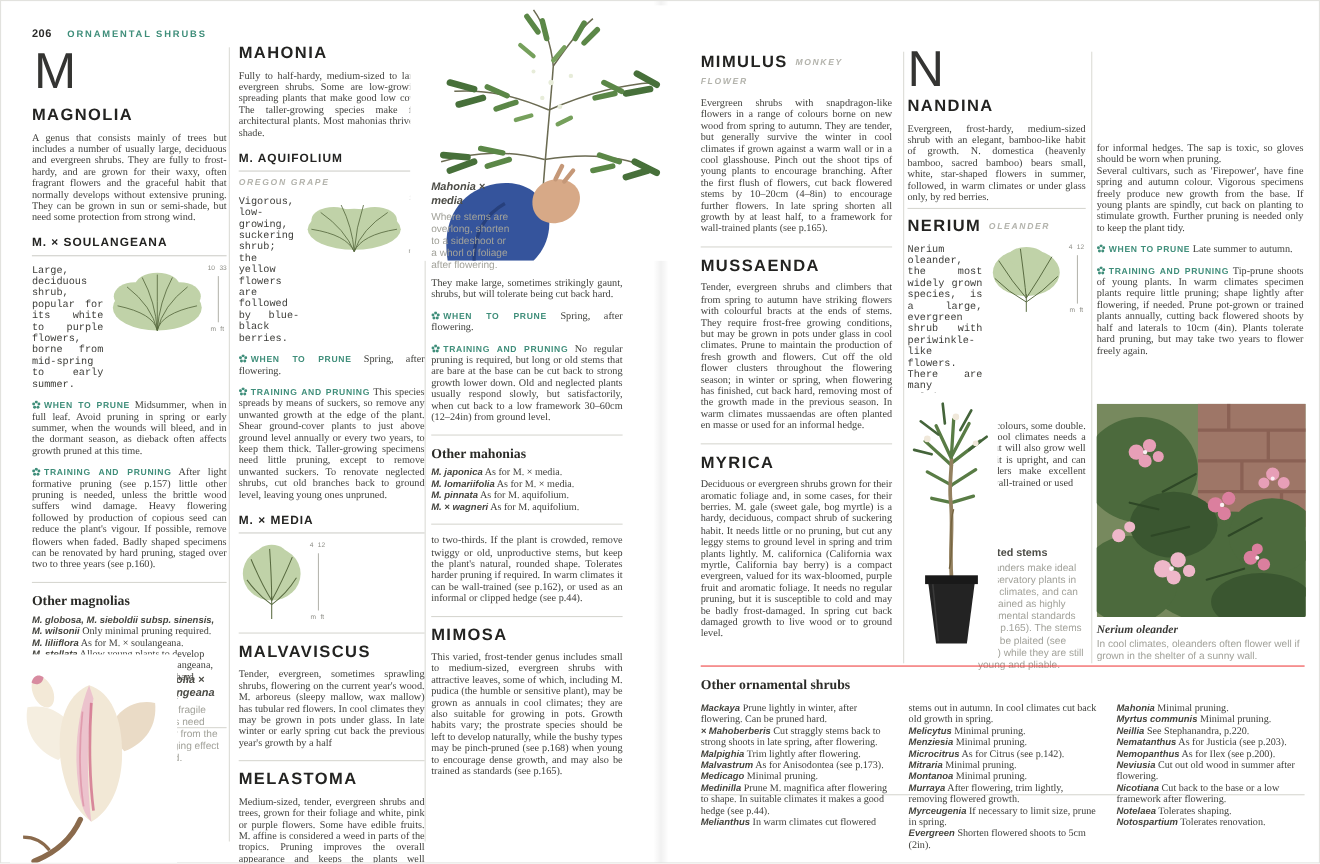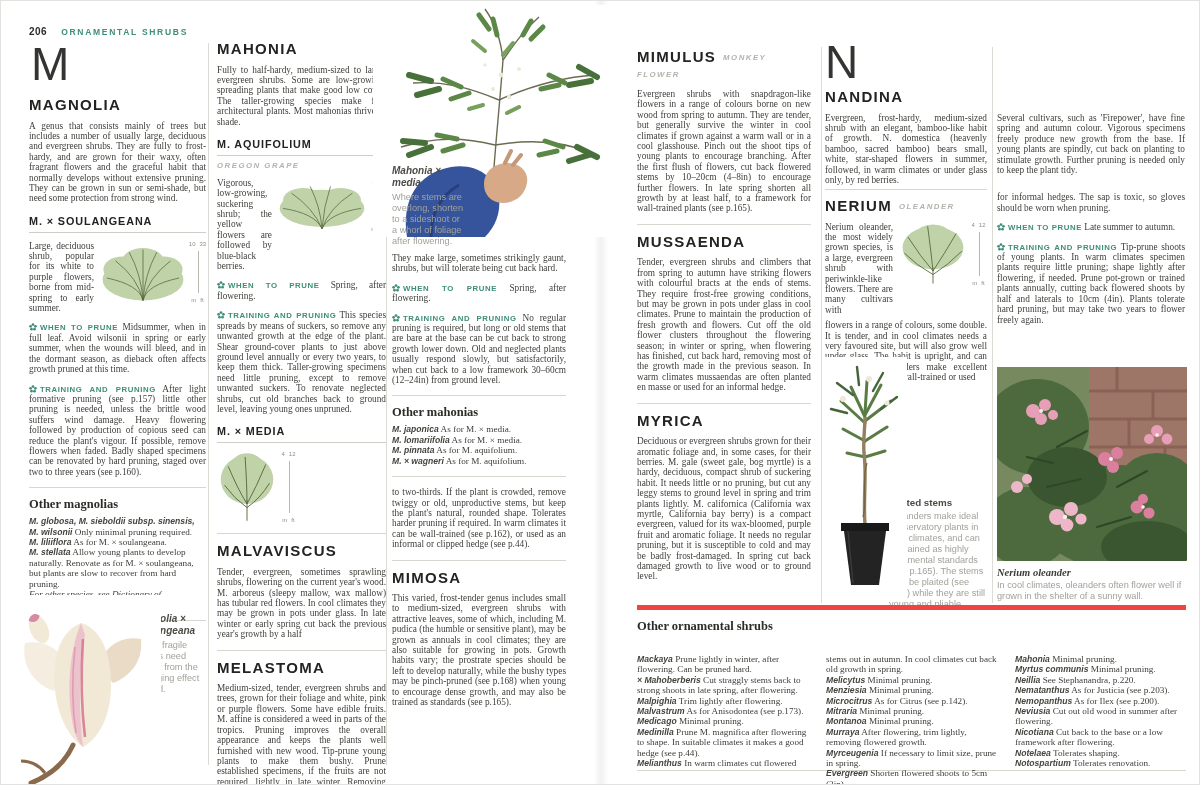--- a/index.html
+++ b/index.html
@@ -23,32 +23,32 @@
   .mt{margin-top:5px;}
   .prune{margin-top:9px;}
   .plabel{font:700 7.8px "Liberation Sans",sans-serif;color:#3f8e7a;letter-spacing:.6px;}
   .picon{display:inline-block;width:8px;height:8px;margin-right:3px;vertical-align:-1px;}
   .sep{border:0;border-top:1px solid #d7d7d1;margin:10px 0 0;}
   .h-other{font:700 12.5px "Liberation Serif",serif;color:#2c2c28;margin:9px 0 4px;}
   .entry{font:9.2px/10.4px "Liberation Serif",serif;color:#3e3e3a;margin:0;}
   .ename{font:italic 700 8.6px "Liberation Sans",sans-serif;color:#45453f;}
   .efoot{font-style:italic;}
   .illrow{display:flex;align-items:flex-start;margin-top:8px;}
-  .illtext{flex:1;padding-right:6px;}
+  .illtext{flex:1;padding-right:6px;font-family:Liberation Mono, monospace;}
   .bush{display:block;flex:none;}
   .sbar{display:flex;flex-direction:column;justify-content:space-between;align-items:center;
     position:relative;width:17px;flex:none;margin-left:3px;}
   .sbar i{position:absolute;top:10px;bottom:10px;left:50%;width:1px;background:#b7b7b0;}
   .slab{display:flex;gap:4px;font:6px "Liberation Sans",sans-serif;color:#8d8d86;z-index:1;background:transparent;}
   .cap-name{font:italic 700 10px/1.2 "Liberation Sans",sans-serif;color:#4c4c46;margin:0 0 3px;}
   .cap-title{font:700 9.8px "Liberation Sans",sans-serif;color:#4c4c46;margin:0 0 3px;display:block;}
   .cap{font:9.2px/11px "Liberation Sans",sans-serif;color:#a2a29a;margin:0;}
   .capname2{font:italic 700 10.5px "Liberation Serif",serif;color:#3c3c38;margin:0 0 2px;}
   .photo{position:absolute;background:#fff;z-index:2;}
-  .othercols{display:flex;gap:18px;margin-top:20px;}
+  .othercols{display:flex;gap:18px;margin-top:8px;}
   .ocol{width:171px;}
 </style>
 </head>
 <body>
 
 <div class="spread">
 
   <div class="vr" style="left:207px;top:42px;height:722px"></div>
   <div class="vr" style="left:385px;top:42px;height:722px"></div>
   <div class="vr" style="left:820px;top:46px;height:556px"></div>
@@ -104,21 +104,21 @@
       <svg class="picon" viewBox="0 0 10 10">
           <g fill="#3f8e7a">
             <circle cx="5" cy="1.9" r="1.7"></circle>
             <circle cx="8" cy="4.1" r="1.7"></circle>
             <circle cx="6.9" cy="7.7" r="1.7"></circle>
             <circle cx="3.1" cy="7.7" r="1.7"></circle>
             <circle cx="2" cy="4.1" r="1.7"></circle>
           </g>
           <circle cx="5" cy="4.9" r="1" fill="#fff"></circle>
         </svg><span class="plabel">WHEN TO PRUNE</span>
-      <span>Midsummer, when in full leaf. Avoid wilsonii in spring or early summer, when the wounds will bleed, and in the dormant season, as dieback often affects growth pruned at this time.</span>
+      <span>Midsummer, when in full leaf. Avoid pruning in spring or early summer, when the wounds will bleed, and in the dormant season, as dieback often affects growth pruned at this time.</span>
     </p>
     <p class="b prune">
       <svg class="picon" viewBox="0 0 10 10">
           <g fill="#3f8e7a">
             <circle cx="5" cy="1.9" r="1.7"></circle>
             <circle cx="8" cy="4.1" r="1.7"></circle>
             <circle cx="6.9" cy="7.7" r="1.7"></circle>
             <circle cx="3.1" cy="7.7" r="1.7"></circle>
             <circle cx="2" cy="4.1" r="1.7"></circle>
           </g>
@@ -443,22 +443,22 @@
     <rect x="18" y="166" width="48" height="8" fill="#191919"></rect>
     <path d="M21 174 L63 174 L56 228 L28 228 Z" fill="#232323"></path>
     <path d="M25 174 L30 226" stroke="#3a3a3a" stroke-width="1.4"></path>
   </svg>
   <div class="abs" style="left:888px;top:496px;width:96px">
     <span class="cap-title">Plaited stems</span>
     <p class="cap">Oleanders make ideal conservatory plants in cool climates, and can be trained as highly ornamental standards (see p.165). The stems may be plaited (see p.51) while they are still young and pliable.</p>
   </div>
 
   <div class="abs" style="left:996px;top:112px;width:188px">
+    <p class="b" style="margin-top:17px">for informal hedges. The sap is toxic, so gloves should be worn when pruning.</p>
     <p class="b">Several cultivars, such as 'Firepower', have fine spring and autumn colour. Vigorous specimens freely produce new growth from the base. If young plants are spindly, cut back on planting to stimulate growth. Further pruning is needed only to keep the plant tidy.</p>
-    <p class="b" style="margin-top:17px">for informal hedges. The sap is toxic, so gloves should be worn when pruning.</p>
     <p class="b prune">
       <svg class="picon" viewBox="0 0 10 10">
           <g fill="#3f8e7a">
             <circle cx="5" cy="1.9" r="1.7"></circle>
             <circle cx="8" cy="4.1" r="1.7"></circle>
             <circle cx="6.9" cy="7.7" r="1.7"></circle>
             <circle cx="3.1" cy="7.7" r="1.7"></circle>
             <circle cx="2" cy="4.1" r="1.7"></circle>
           </g>
           <circle cx="5" cy="4.9" r="1" fill="#fff"></circle>
@@ -543,21 +543,21 @@
         <circle cx="68" cy="150" r="2.2"></circle>
         <circle cx="160" cy="68" r="1.8"></circle>
         <circle cx="146" cy="140" r="1.8"></circle>
       </g>
   </svg>
   <div class="abs" style="left:996px;top:566px;width:188px">
     <p class="capname2">Nerium oleander</p>
     <p class="cap">In cool climates, oleanders often flower well if grown in the shelter of a sunny wall.</p>
   </div>
 
-  <div class="abs" style="left:636px;top:604px;width:549px;height:166px;border-top:5px solid #ef4444;border-bottom:1px solid #d7d7d1;box-sizing:border-box">
+  <div class="abs" style="left:636px;top:604px;width:549px;height:118px;border-top:1px solid #ef4444;border-bottom:1px solid #d7d7d1;box-sizing:border-box">
     <h4 class="h-other">Other ornamental shrubs</h4>
     <div class="othercols">
       <div class="ocol">
         <p class="entry"><span class="ename">Mackaya</span> <span>Prune lightly in winter, after flowering. Can be pruned hard.</span></p>
         <p class="entry"><span class="ename">× Mahoberberis</span> <span>Cut straggly stems back to strong shoots in late spring, after flowering.</span></p>
         <p class="entry"><span class="ename">Malpighia</span> <span>Trim lightly after flowering.</span></p>
         <p class="entry"><span class="ename">Malvastrum</span> <span>As for Anisodontea (see p.173).</span></p>
         <p class="entry"><span class="ename">Medicago</span> <span>Minimal pruning.</span></p>
         <p class="entry"><span class="ename">Medinilla</span> <span>Prune M. magnifica after flowering to shape. In suitable climates it makes a good hedge (see p.44).</span></p>
         <p class="entry"><span class="ename">Melianthus</span> <span>In warm climates cut flowered</span></p>

